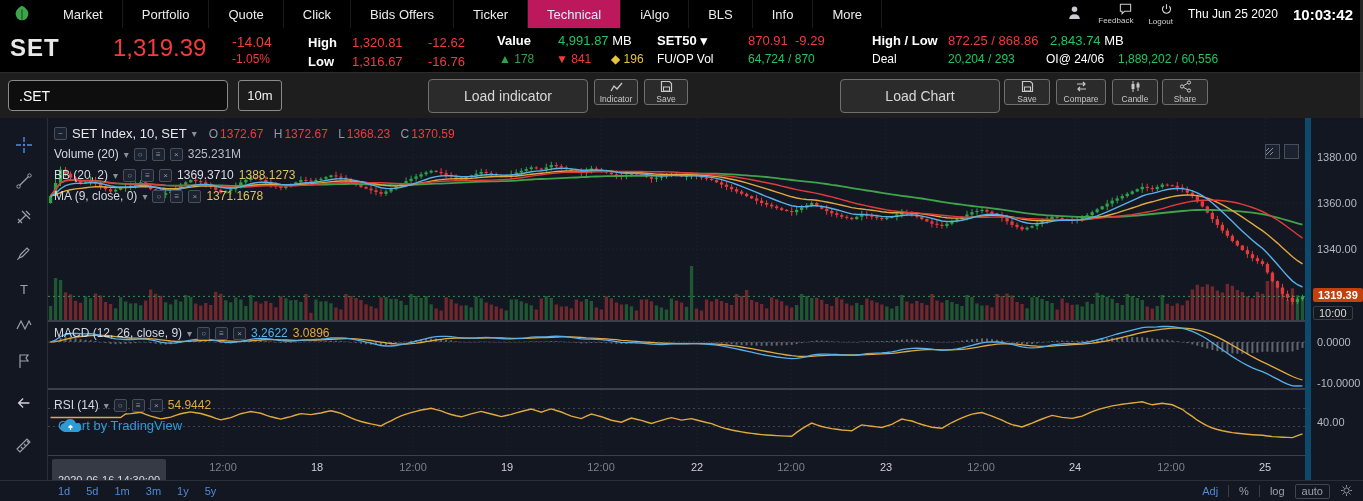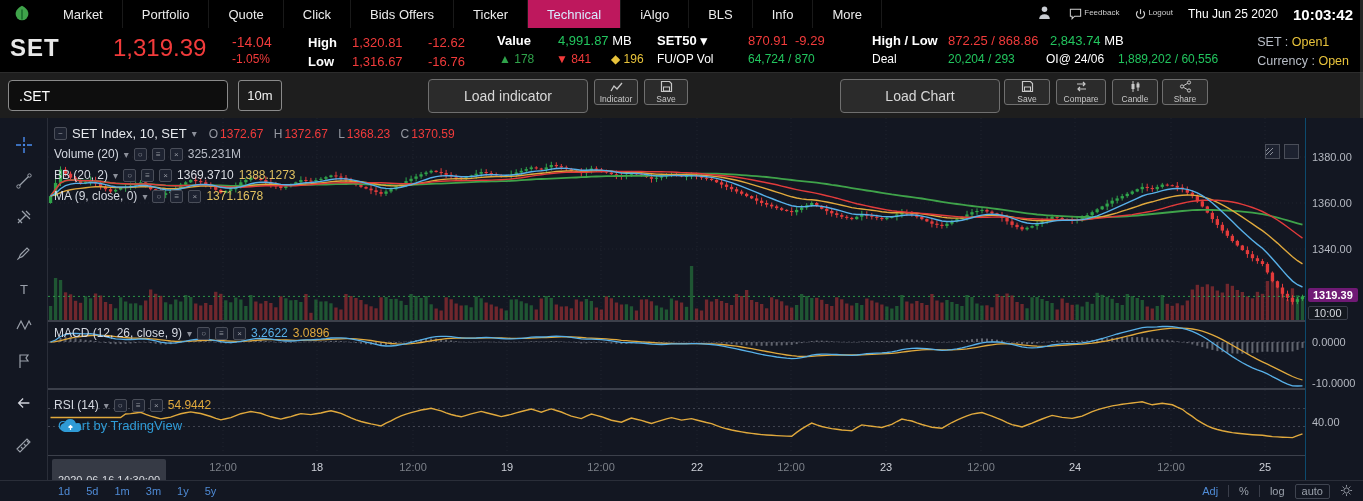--- a/index.html
+++ b/index.html
@@ -6,21 +6,21 @@
 html,body{background:#000}
 body{font-family:"Liberation Sans",sans-serif}
 .app{position:relative;width:1363px;height:501px;background:#000;overflow:hidden;color:#ddd}
 
 
 .topnav{position:absolute;top:0;left:0;width:100%;height:28px;background:#000;display:flex;align-items:stretch}
 .logo{width:44px;display:flex;align-items:center;justify-content:center}
 .nav-item{display:flex;align-items:center;padding:0 19px;font-size:13px;color:#ececec;border-right:1px solid #191919;cursor:pointer;white-space:nowrap}
 .nav-item.active{background:#be185d;color:#d9eaff}
 .nav-right{margin-left:auto;display:flex;align-items:center;gap:15px;padding-right:10px}
-.nav-stack{display:flex;flex-direction:row;align-items:flex-start;justify-content:center;gap:1px;font-size:8px;color:#cfcfcf;cursor:pointer}
+.nav-stack{display:flex;flex-direction:column;align-items:flex-end;justify-content:center;gap:1px;font-size:8px;color:#cfcfcf;cursor:pointer}
 .nav-date{font-size:12px;color:#fff;white-space:nowrap}
 .nav-time{font-size:15px;font-weight:bold;color:#fff;white-space:nowrap}
 
 
 .tickerbar{position:absolute;top:28px;left:0;width:100%;height:44px;background:#000}
 .tk{position:absolute;white-space:nowrap}
 .red{color:#f23b3b}.blue{color:#22c55e}.grn{color:#2fa34a}.yel{color:#e8c33b}.wh{color:#fff}
 .tk-set{left:10px;top:6px;font-size:24px;font-weight:bold;color:#e8e8e8;letter-spacing:1px}
 .tk-last{left:113px;top:6px;font-size:24px;font-weight:normal;color:#f23b3b}
 .tk-chg{left:232px;top:6px;color:#f23b3b;font-size:14px;line-height:17px}
@@ -61,23 +61,23 @@
 .panes{position:absolute;left:48px;top:0;width:1257px;height:362px}
 .panes svg{position:absolute;left:0;display:block}
 #main-svg{top:0}
 #macd-svg{top:204px}
 #rsi-svg{top:272px}
 .pane-sep{position:absolute;left:0;width:100%;height:2px;background:#3c404b;z-index:4}
 .timeaxis{position:absolute;top:337px;left:0;width:100%;height:24px;border-top:1px solid #3c404b;background:#131722;z-index:5}
 .timeaxis .tick{position:absolute;top:5px;transform:translateX(-50%);font-size:11px;color:#7c8089}
 .timeaxis .tick.major{color:#cdd0d8}
 .time-badge{position:absolute;left:4px;top:3px;background:#363a45;color:#d8dbe1;font-size:11px;padding:15px 6px;border-radius:2px;z-index:6}
-.axis{position:absolute;left:1305px;top:0;width:58px;height:362px;background:#131722;border-left:1px solid #0c4a6e;font-size:11px;color:#b4b8c1;z-index:5}
+.axis{position:absolute;left:1305px;top:0;width:58px;height:362px;background:#131722;border-left:6px solid #0c4a6e;font-size:11px;color:#b4b8c1;z-index:5}
 .axis .alab{position:absolute;left:6px;white-space:nowrap}
-.badge-price{position:absolute;left:2px;top:170px;background:#701a75;color:#fff;padding:1px 5px;font-size:11px;border-radius:2px;font-weight:bold}
+.badge-price{position:absolute;left:2px;top:170px;background:#c2410c;color:#fff;padding:1px 5px;font-size:11px;border-radius:2px;font-weight:bold}
 .badge-count{position:absolute;left:2px;top:188px;background:#14181f;border:1px solid #3a3e4a;color:#d7dae0;padding:0 5px;font-size:11px;border-radius:2px}
 .legend{position:absolute;z-index:6;font-size:12px;color:#c8ccd4;display:flex;align-items:center;gap:5px;white-space:nowrap}
 .legend .name{color:#d4d8e0}
 .legend .caret{color:#8b8f99;font-size:10px;cursor:pointer}
 .lg-title .name{font-size:13px;color:#e6e8ec}
 .ohlc .ol{color:#9598a1;margin-left:7px}
 .ohlc .ov{color:#f23b3b;margin-left:2px}
 .mini{display:inline-flex;align-items:center;justify-content:center;width:13px;height:13px;border:1px solid #4a4e59;background:#1d2230;color:#9598a1;font-size:8px;border-radius:2px;cursor:pointer}
 .pane-btns{position:absolute;right:6px;top:26px;display:flex;gap:4px;z-index:6}
 .pane-btn{width:15px;height:15px;border:1px solid #4a4e59;background:#1d2230;display:flex;align-items:center;justify-content:center;cursor:pointer}
@@ -171,24 +171,20 @@
     <div class="tk tk-fuop-lbl">FU/OP Vol</div>
     <div class="tk tk-set50-val red"><span>870.91</span>&nbsp;&nbsp;<span>-9.29</span></div>
     <div class="tk tk-fuop-val blue">64,724 / 870</div>
     <div class="tk tk-hl2-lbl">High / Low</div>
     <div class="tk tk-deal-lbl">Deal</div>
     <div class="tk tk-hl2-val red">872.25 / 868.86</div>
     <div class="tk tk-deal-val blue">20,204 / 293</div>
     <div class="tk tk-mb2"><span class="blue">2,843.74</span> <span class="wh">MB</span></div>
     <div class="tk tk-oi-lbl">OI@ 24/06</div>
     <div class="tk tk-oi-val blue">1,889,202 / 60,556</div>
-    <div class="tk tk-status">
-      <div><span class="lb">SET :</span> <span class="yel">Open1</span></div>
-      <div><span class="lb">Currency :</span> <span class="yel">Open</span></div>
-    </div>
   </div>
 
   <div class="toolbar">
     <input class="sym-input" value=".SET" style="">
     <div class="btn-10m">10m</div>
     <div class="btn-big" style="left:428px;width:160px">Load indicator</div>
     <div class="btn-small" style="left:594px;width:44px">
       <svg width="13" height="12" viewBox="0 0 13 12">
           <polyline points="1,10 4,5 7,8 12,2" fill="none" stroke="#c8c8c8" stroke-width="1.3"></polyline>
         </svg>

